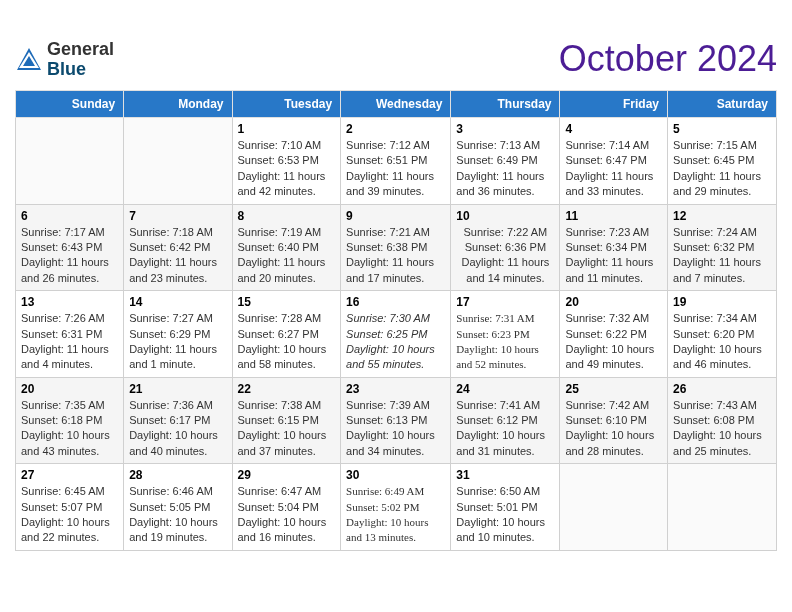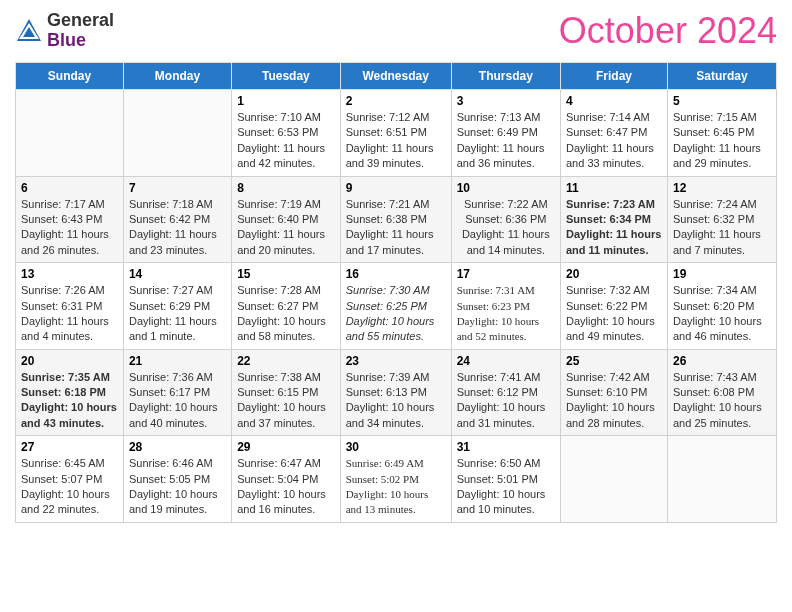--- a/index.html
+++ b/index.html
@@ -6,70 +6,71 @@
     body {
       font-family: Arial, sans-serif;
       background: #fff;
       width: 792px;
       min-height: 612px;
       padding: 10px 15px;
     }
     .header {
       display: flex;
       justify-content: space-between;
-      align-items: center;
+      align-items: flex-end;
       margin-bottom: 10px;
       gap: 36px;
     }
     .logo {
       display: flex;
       align-items: center;
     }
     .logo-text {
       display: flex;
       flex-direction: column;
       line-height: 1.1;
     }
     .logo-general {
       font-size: 18px;
       font-weight: bold;
       color: #333;
     }
     .logo-blue {
       font-size: 18px;
       font-weight: bold;
-      color: #701a75;
+      color: #0c4a6e;
     }
     .logo-icon {
       width: 28px;
       height: 28px;
       margin-right: 4px;
     }
     .title-block {
       text-align: right;
     }
     .month-title {
       font-size: 36px;
-      color: #ec4899;
+      color: #4c1d95;
       font-weight: 300;
+      margin-top: 28px;
     }
     .subtitle {
       font-size: 14px;
       color: #555;
     }
     table {
       width: 100%;
       border-collapse: collapse;
       font-size: 11px;
     }
     thead tr th {
       background: #2878c8;
       color: #fff;
-      text-align: center;
-      padding: 6px 15px;
+      text-align: right;
+      padding: 6px 8px;
       font-size: 12px;
       font-weight: bold;
       border: 1px solid #e0e0e0;
     }
     tbody tr td {
       border: 1px solid #d0d0d0;
       vertical-align: top;
       padding: 4px 5px;
       height: 80px;
       width: 113px;
@@ -185,21 +186,21 @@
 Daylight: 11 hours and 17 minutes.</div>
         </td>
         <td>
           <span class="day-num">10</span>
           <div class="cell-text" style="white-space: pre-line; text-align: center;">Sunrise: 7:22 AM
 Sunset: 6:36 PM
 Daylight: 11 hours and 14 minutes.</div>
         </td>
         <td>
           <span class="day-num">11</span>
-          <div class="cell-text" style="white-space: pre-line; font-weight: bold;">Sunrise: 7:23 AM
+          <div class="cell-text" style="white-space: pre-line;">Sunrise: 7:23 AM
 Sunset: 6:34 PM
 Daylight: 11 hours and 11 minutes.</div>
         </td>
         <td>
           <span class="day-num">12</span>
           <div class="cell-text" style="white-space: pre-line;">Sunrise: 7:24 AM
 Sunset: 6:32 PM
 Daylight: 11 hours and 7 minutes.</div>
         </td>
       </tr>
@@ -243,21 +244,21 @@
         <td>
           <span class="day-num">19</span>
           <div class="cell-text" style="white-space: pre-line;">Sunrise: 7:34 AM
 Sunset: 6:20 PM
 Daylight: 10 hours and 46 minutes.</div>
         </td>
       </tr>
       <tr>
         <td>
           <span class="day-num">20</span>
-          <div class="cell-text" style="white-space: pre-line; font-weight: bold;">Sunrise: 7:35 AM
+          <div class="cell-text" style="white-space: pre-line;">Sunrise: 7:35 AM
 Sunset: 6:18 PM
 Daylight: 10 hours and 43 minutes.</div>
         </td>
         <td>
           <span class="day-num">21</span>
           <div class="cell-text" style="white-space: pre-line;">Sunrise: 7:36 AM
 Sunset: 6:17 PM
 Daylight: 10 hours and 40 minutes.</div>
         </td>
         <td>

